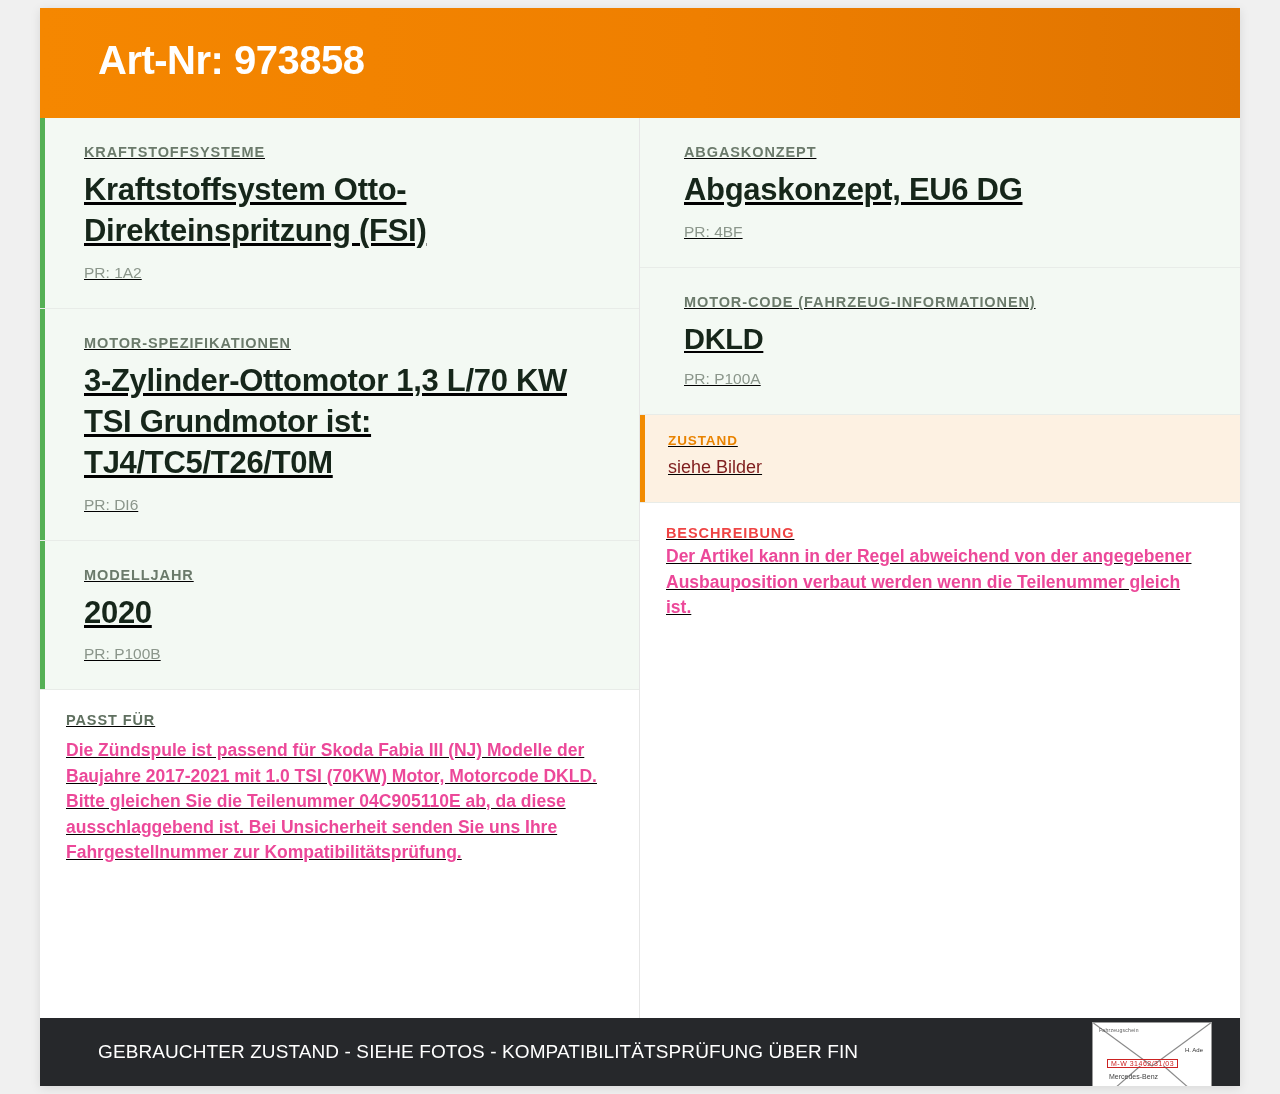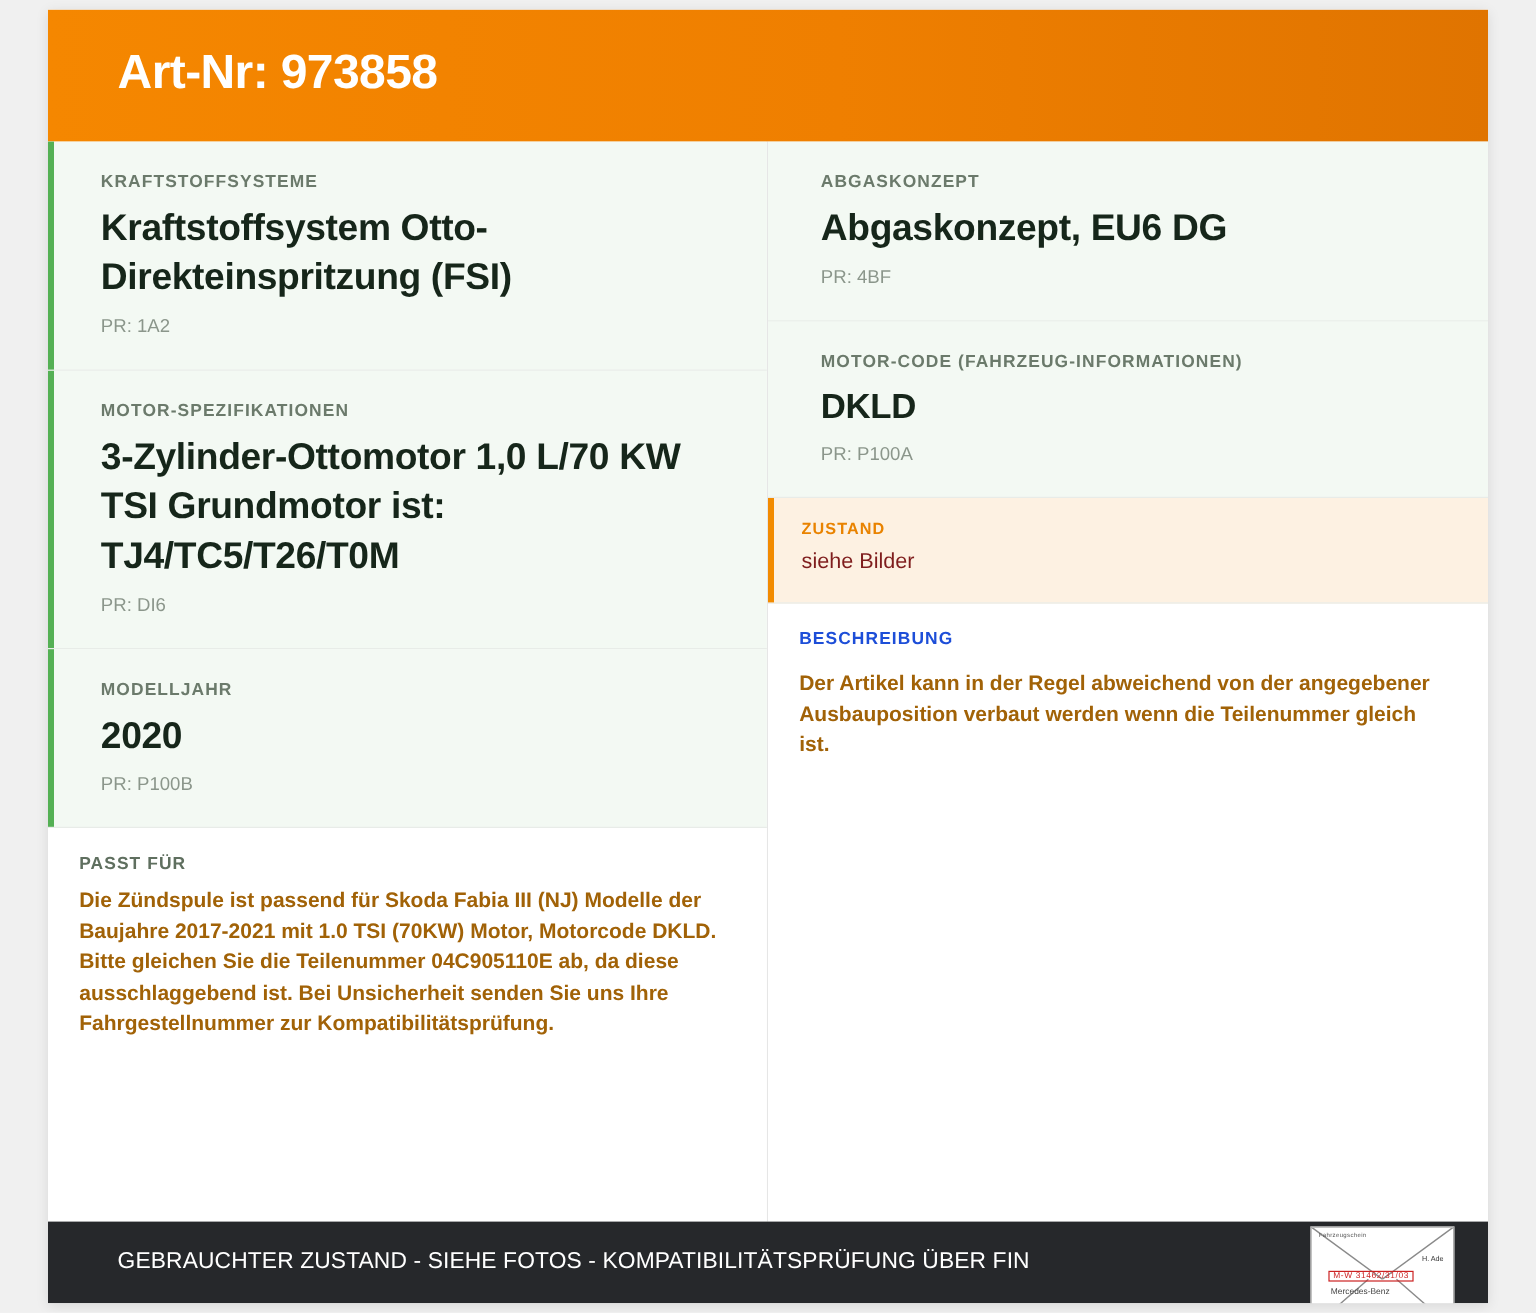--- a/index.html
+++ b/index.html
@@ -43,20 +43,21 @@
   
   .body {
     flex: 1 1 auto;
     display: flex;
     min-height: 0;
   }
   .col {
     width: 50%;
     display: flex;
     flex-direction: column;
+    text-decoration: underline;
   }
   .col-left { border-right: 1px solid #e6e6e6; }
 
   .block {
     position: relative;
     padding: 26px 34px 26px 44px;
     border-bottom: 1px solid #e8ece8;
   }
   .block.spec {
     background: #f3f9f3;
@@ -96,38 +97,38 @@
     letter-spacing: -0.3px;
   }
   .value.sm { font-size: 29px; }
   .pr {
     margin-top: 12px;
     font-size: 15.5px;
     color: #8b968b;
   }
   .para {
     font-size: 17.5px;
-    color: #a16207;
+    color: #ec4899;
     line-height: 1.45;
     font-weight: bold;
   }
   .para.zus { font-weight: normal; font-size: 18px; color: #7f1d1d; }
 
   
   .col-right .block { border-bottom: 1px solid #e8ece8; }
   .col-right .block.spec { padding-left: 44px; }
   .col-right .block.spec::before { display: none; }
 
   .desc-block {
     padding: 22px 44px 26px 26px;
     background: #ffffff;
     flex: 1 1 auto;
     border-bottom: none;
   }
-  .desc-block .label { color: #1d4ed8; margin-bottom: 16px; }
+  .desc-block .label { color: #ef4444; margin-bottom: 3px; }
 
   .passt-block {
     padding: 22px 34px 26px 26px;
     background: #ffffff;
     flex: 1 1 auto;
     border-bottom: none;
   }
   .passt-block .label { color: #5f6f5f; margin-bottom: 10px; }
 
   
@@ -205,21 +206,21 @@
       <div class="col col-left">
 
         <div class="block spec">
           <div class="label">KRAFTSTOFFSYSTEME</div>
           <div class="value">Kraftstoffsystem Otto-Direkteinspritzung (FSI)</div>
           <div class="pr">PR: 1A2</div>
         </div>
 
         <div class="block spec">
           <div class="label">MOTOR-SPEZIFIKATIONEN</div>
-          <div class="value">3-Zylinder-Ottomotor 1,0 L/70 KW TSI Grundmotor ist: TJ4/TC5/T26/T0M</div>
+          <div class="value">3-Zylinder-Ottomotor 1,3 L/70 KW TSI Grundmotor ist: TJ4/TC5/T26/T0M</div>
           <div class="pr">PR: DI6</div>
         </div>
 
         <div class="block spec">
           <div class="label">MODELLJAHR</div>
           <div class="value">2020</div>
           <div class="pr">PR: P100B</div>
         </div>
 
         <div class="passt-block">

